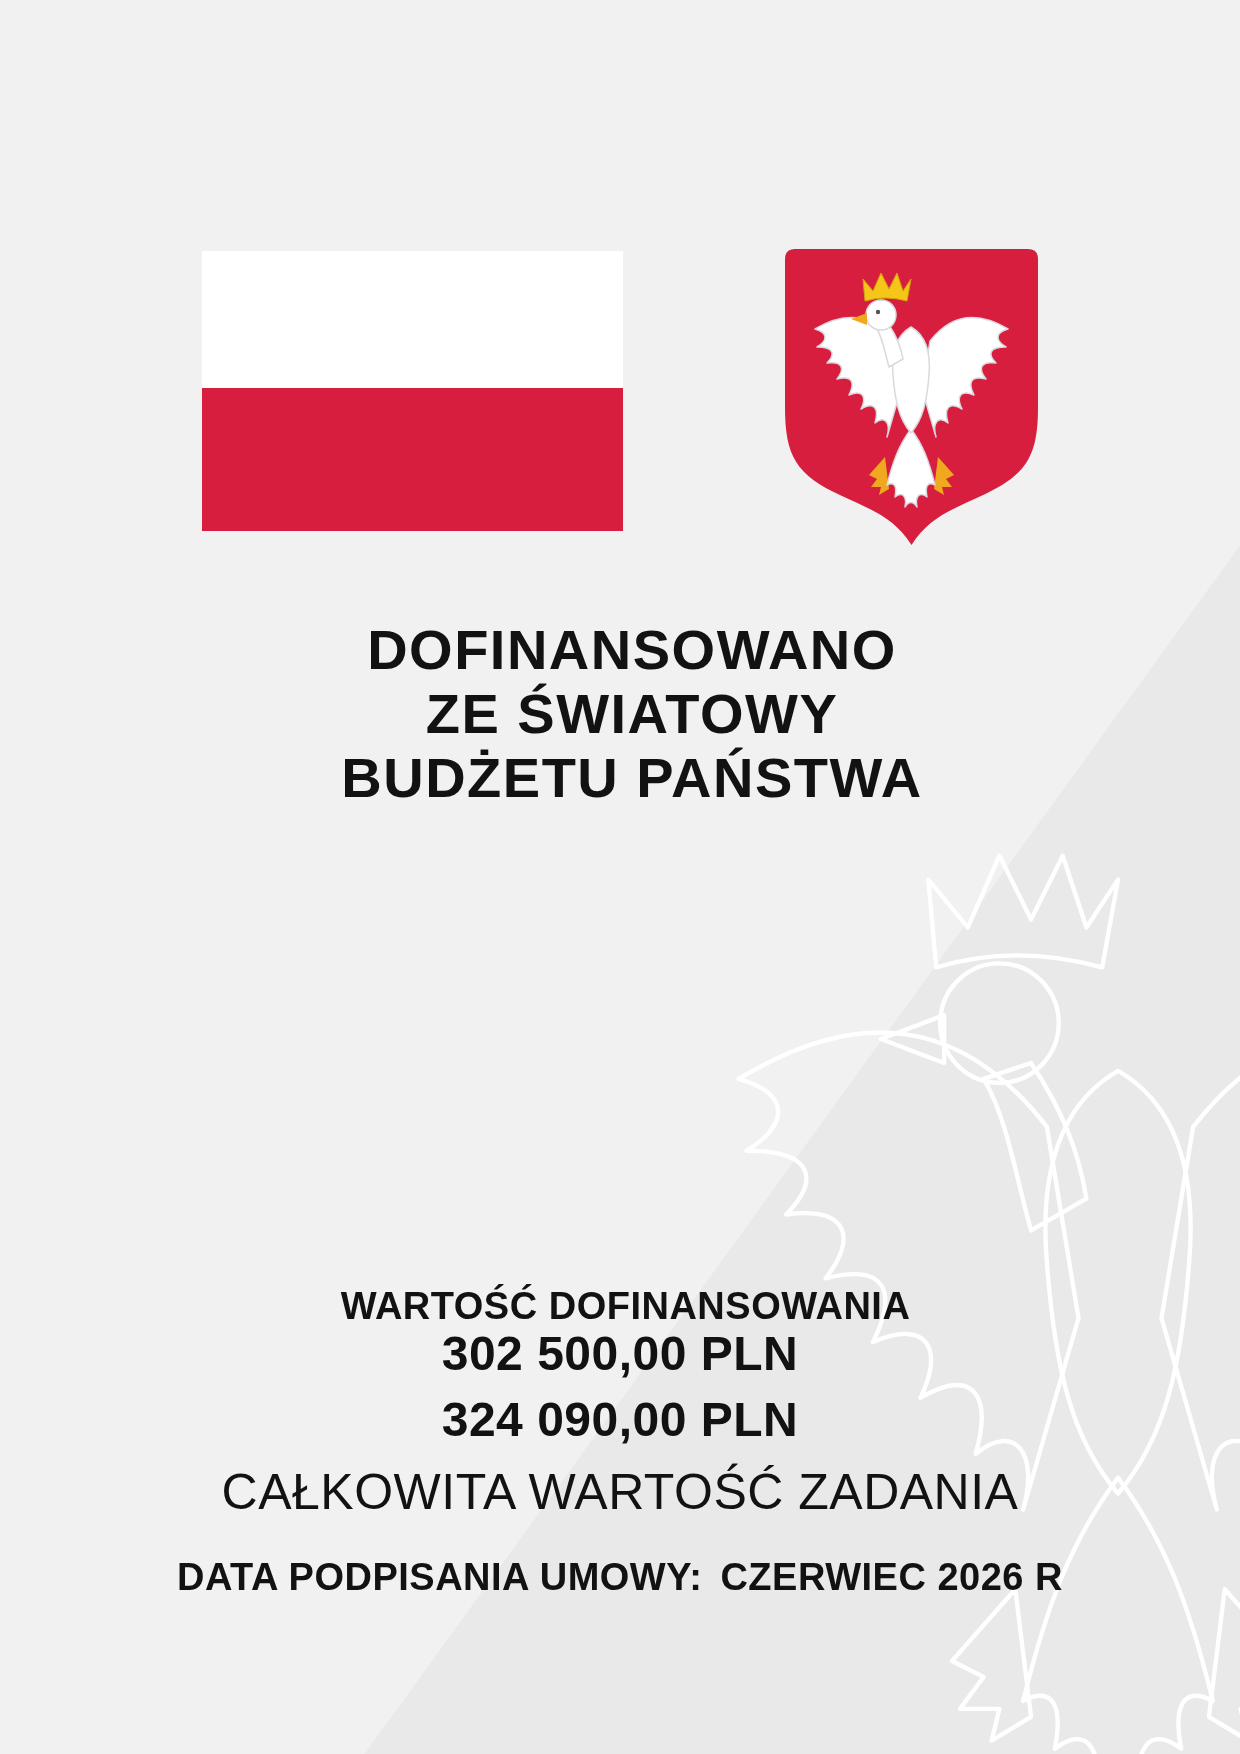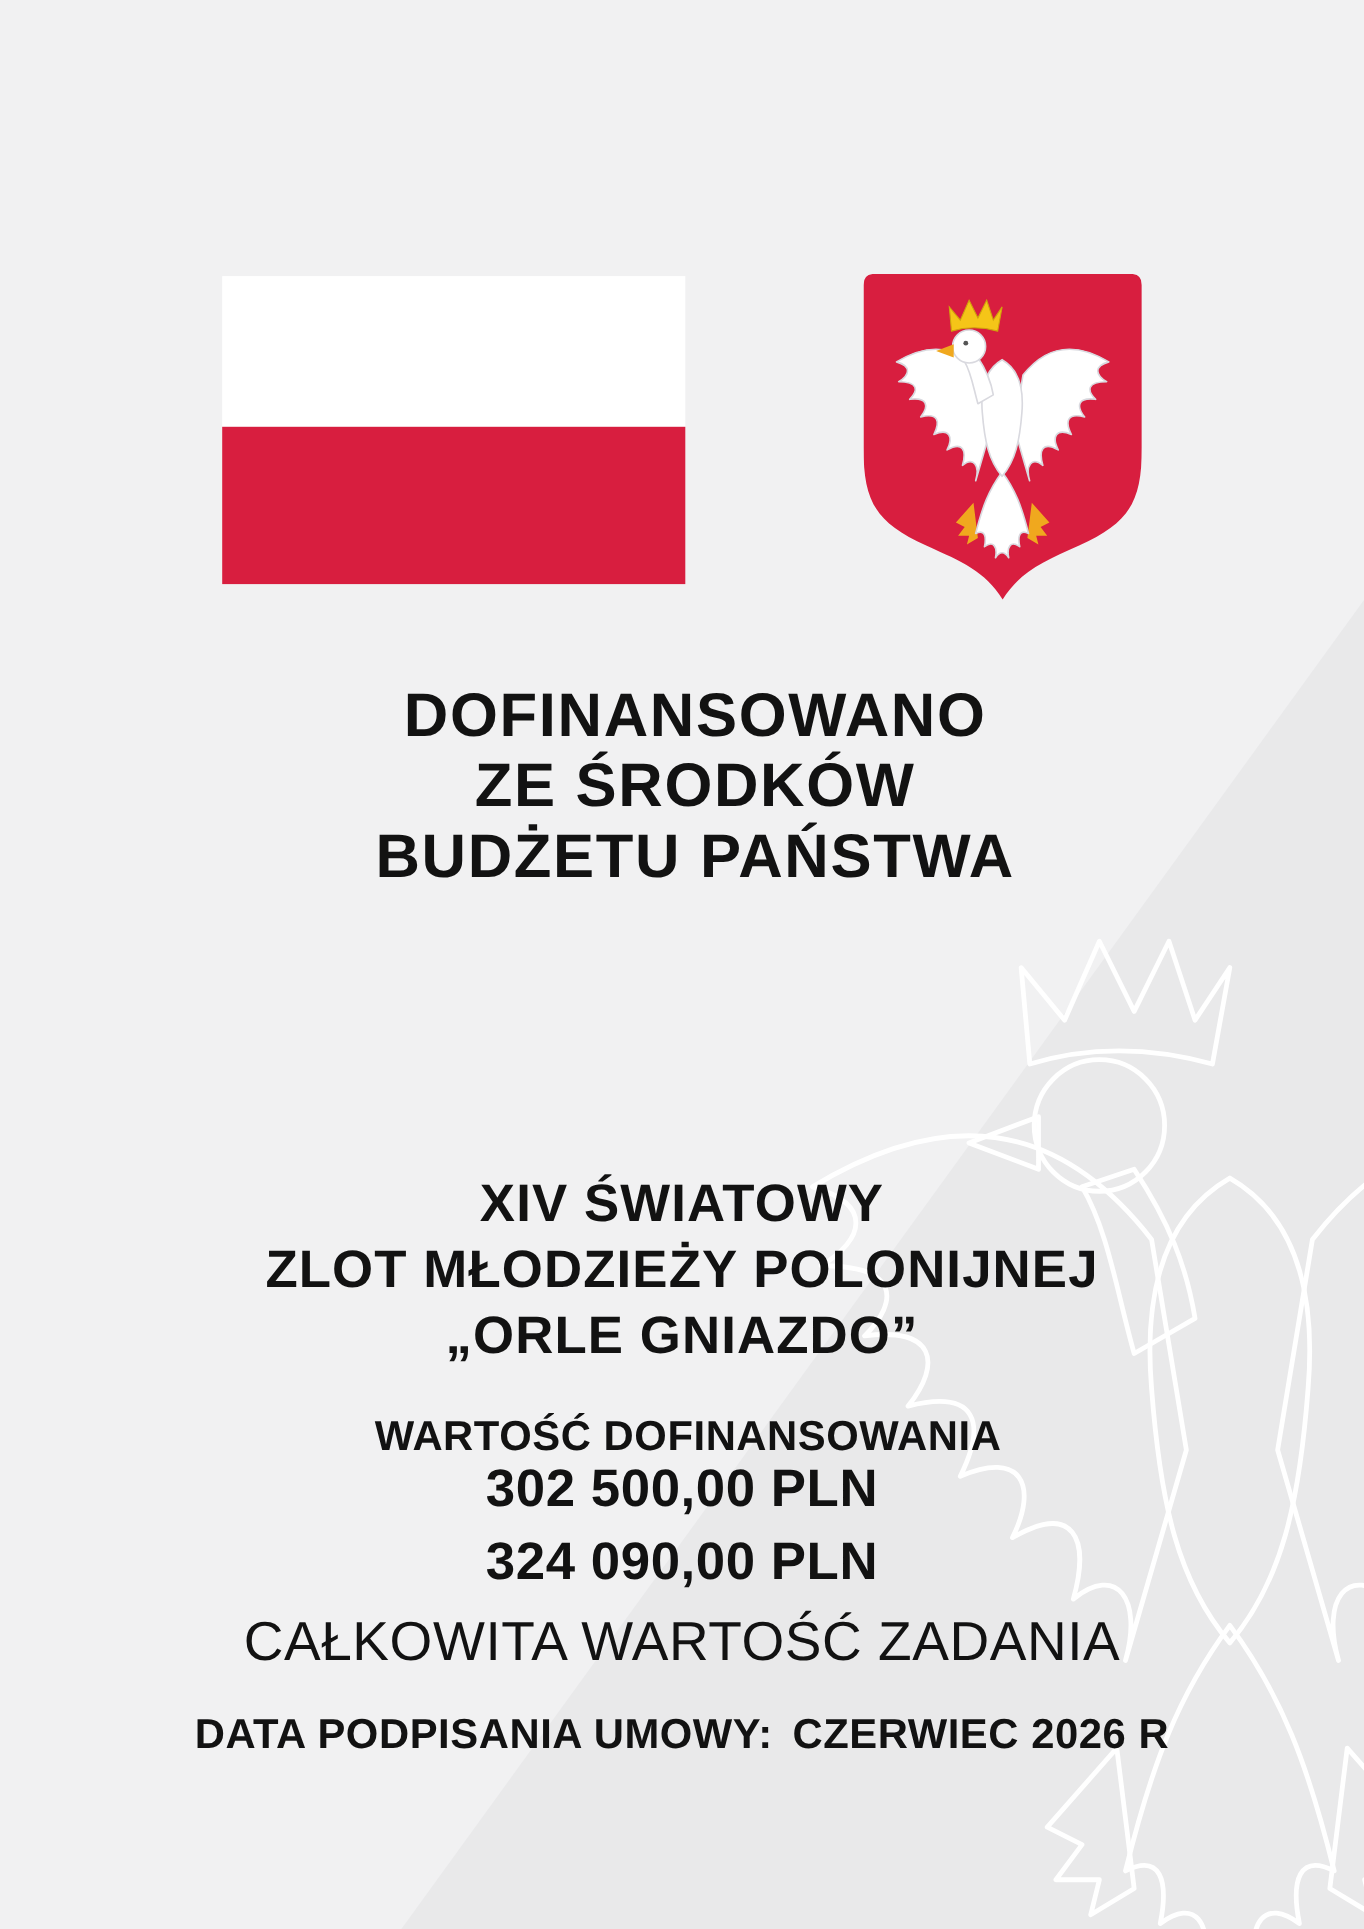--- a/index.html
+++ b/index.html
@@ -130,30 +130,25 @@
     <path class="c-white" d="M126 78 C140 86 146 102 144 126 C142 152 138 170 126 184 C114 170 110 152 108 126 C106 102 112 86 126 78 Z"></path>
     <path class="c-white" d="M104 76 C112 88 116 98 118 110 L104 118 C100 104 98 90 92 80 Z"></path>
     <circle class="c-white" cx="96" cy="66" r="15"></circle>
     <path class="c-beak" d="M82 64 L66 70 L82 76 Z"></path>
     <circle cx="93" cy="63" r="2.2" fill="#555"></circle>
     <path class="c-gold" d="M80 52 L78 30 L88 42 L96 24 L104 40 L112 24 L118 42 L126 30 L122 52 Q100 46 80 52 Z"></path>
   </svg>
 
   <div class="txt title">
     <div>DOFINANSOWANO</div>
-    <div>ZE ŚRODKÓW</div>
+    <div>ZE ŚWIATOWY</div>
     <div>BUDŻETU PAŃSTWA</div>
   </div>
 
 
-  <div class="txt task-title">
-    <div>XIV ŚWIATOWY</div>
-    <div>ZLOT MŁODZIEŻY POLONIJNEJ</div>
-    <div>„ORLE GNIAZDO”</div>
-  </div>
 
   <div class="txt funding-label">WARTOŚĆ DOFINANSOWANIA</div>
   <div class="txt funding-value">302 500,00 PLN</div>
 
   <div class="txt total-label">CAŁKOWITA WARTOŚĆ ZADANIA</div>
   <div class="txt total-value">324 090,00 PLN</div>
 
   <div class="txt signing-line">
     <span>DATA PODPISANIA UMOWY:</span><span class="value">CZERWIEC 2026 R</span>
   </div>

